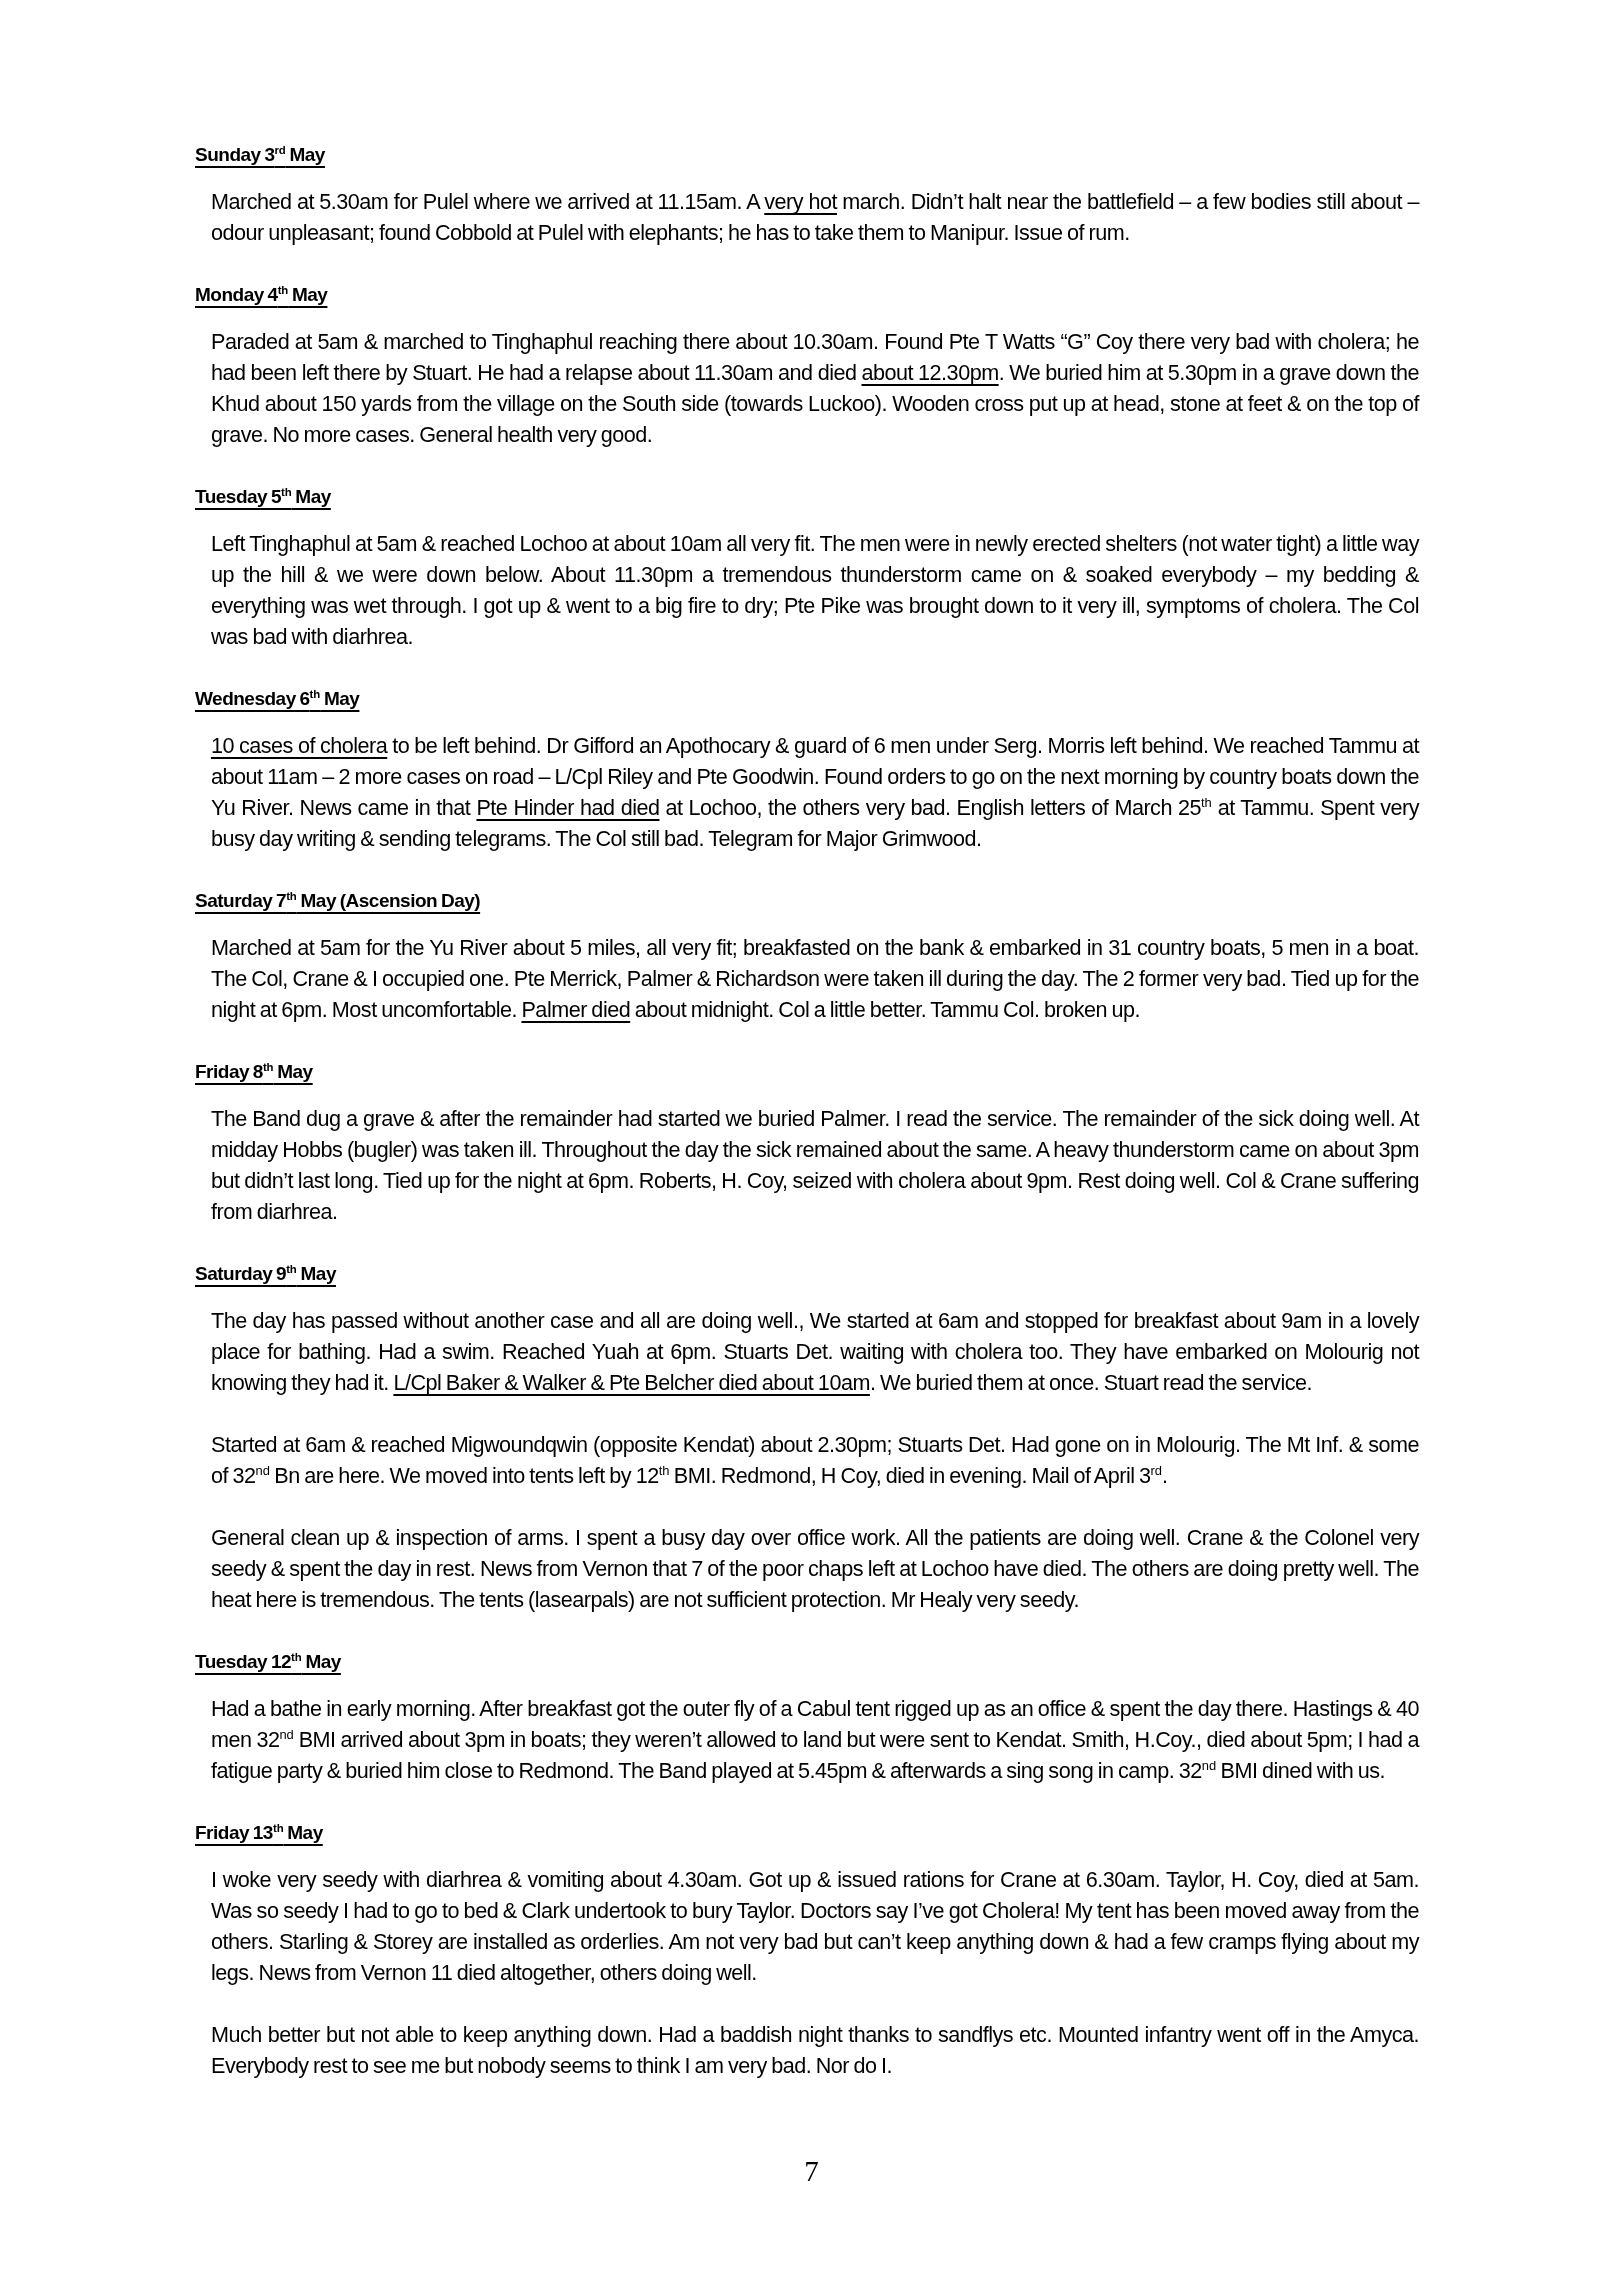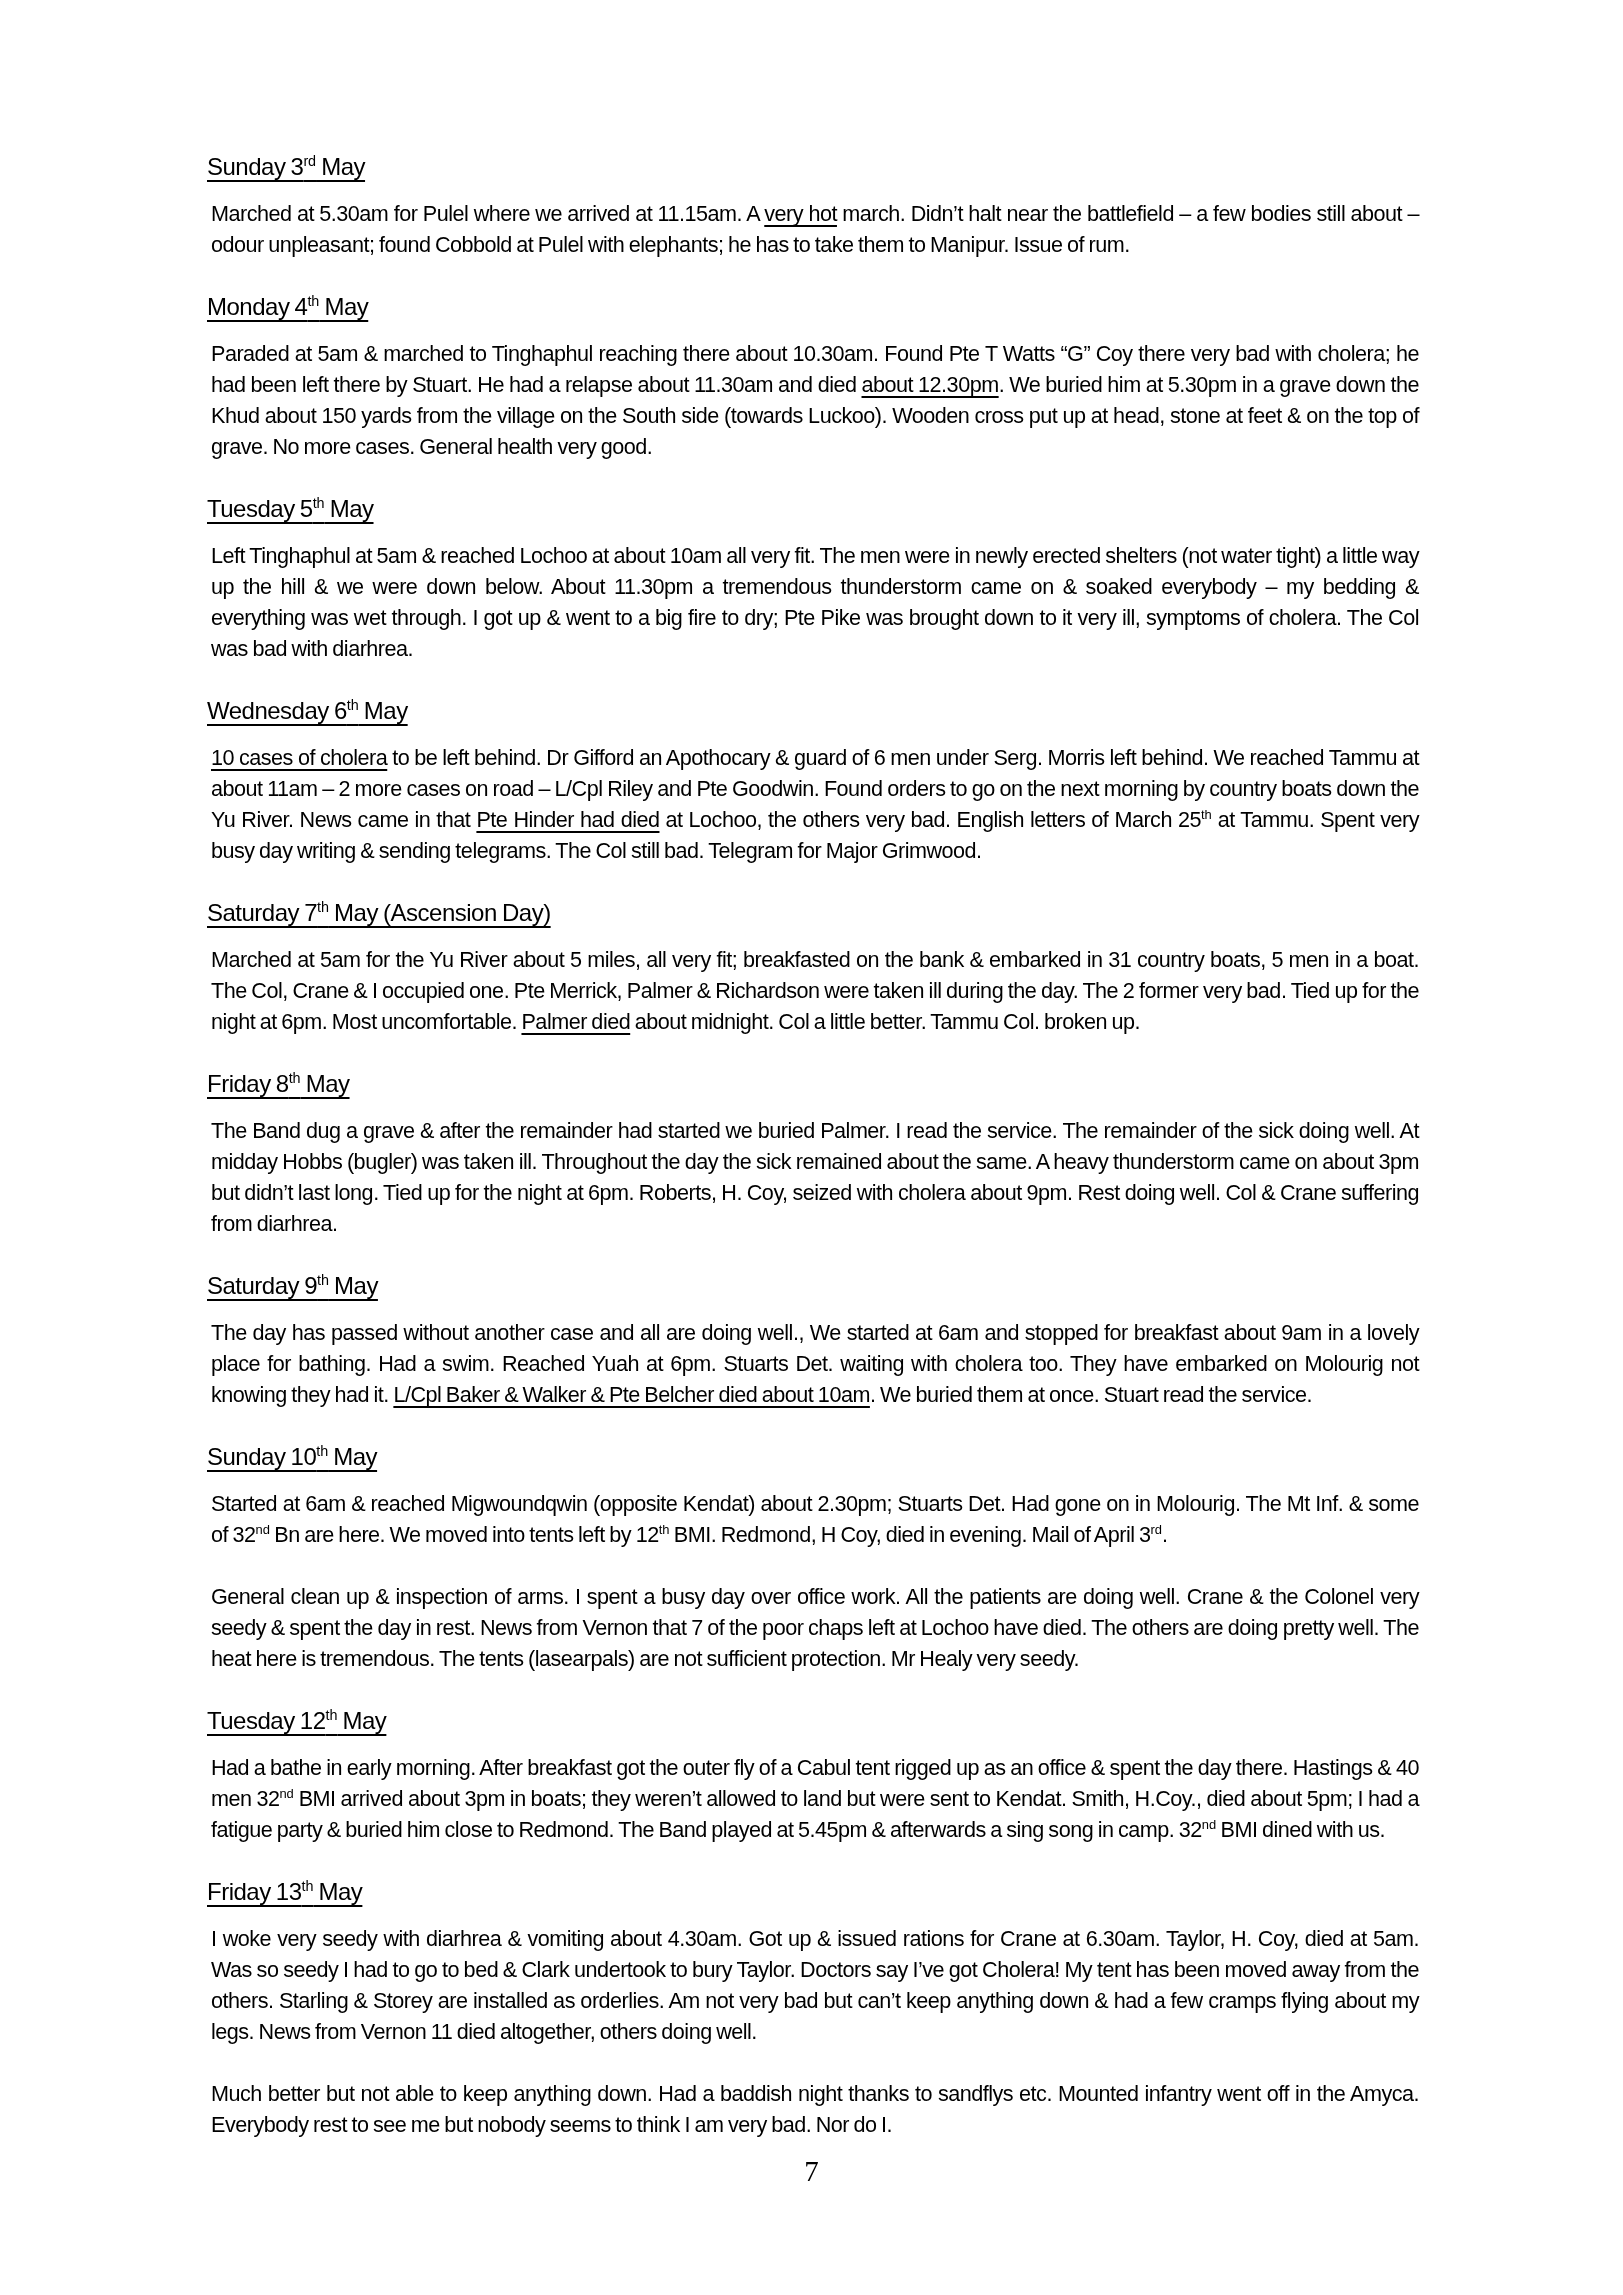--- a/index.html
+++ b/index.html
@@ -24,24 +24,24 @@
     line-height: 31px;
     letter-spacing: -0.5px;
     word-spacing: -1px;
     position: relative;
     overflow: hidden;
   }
   .entry {
     margin: 0 0 31px 0;
   }
   .entry-heading {
-    font-size: 24px;
-    font-weight: normal;
+    font-size: 19px;
+    font-weight: bold;
     line-height: 31px;
-    margin: 12px;
+    margin: 0;
     padding: 0;
   }
   .heading-underline {
     text-decoration: underline;
     text-decoration-thickness: 2.3px;
     text-underline-offset: 4.6px;
   }
   .entry-body {
     margin: 16px;
     padding: 0;
@@ -99,21 +99,20 @@
       </section>
       <section class="entry">
         <h2 class="entry-heading"><span class="heading-underline"><span>Friday 8</span><span class="sup">th</span><span> May</span></span></h2>
         <p class="entry-body"><span>The Band dug a grave &amp; after the remainder had started we buried Palmer.  I read the service.  The remainder of the sick doing well.  At midday Hobbs (bugler) was taken ill.  Throughout the day the sick remained about the same.  A heavy thunderstorm came on about 3pm but didn’t last long.  Tied up for the night at 6pm.  Roberts, H. Coy, seized with cholera about 9pm.  Rest doing well.  Col &amp; Crane suffering from diarhrea.</span></p>
       </section>
       <section class="entry">
         <h2 class="entry-heading"><span class="heading-underline"><span>Saturday 9</span><span class="sup">th</span><span> May</span></span></h2>
         <p class="entry-body"><span>The day has passed without another case and all are doing well.,  We started at 6am and stopped for breakfast about 9am in a lovely place for bathing.  Had a swim.  Reached Yuah at 6pm.  Stuarts Det. waiting with cholera too. They have embarked on Molourig not knowing they had it.  </span><span class="u">L/Cpl Baker &amp; Walker &amp; Pte Belcher died about 10am</span><span>.  We buried them at once.  Stuart read the service.</span></p>
       </section>
       <section class="entry">
-        <h2 class="entry-heading"><span class="heading-underline"><span>Sunday 10</span><span class="sup">th</span><span> May</span></span></h2>
         <p class="entry-body"><span>Started at 6am &amp; reached Migwoundqwin (opposite Kendat) about 2.30pm;  Stuarts Det. Had gone on in Molourig.  The Mt Inf. &amp; some of 32</span><span class="sup">nd</span><span> Bn are here.  We moved into tents left by 12</span><span class="sup">th</span><span> BMI. Redmond, H Coy, died in evening.  Mail of April 3</span><span class="sup">rd</span><span>.</span></p>
       </section>
       <section class="entry">
         <p class="entry-body"><span>General clean up &amp; inspection of arms.  I spent a busy day over office work.  All the patients are doing well.  Crane &amp; the Colonel very seedy &amp; spent the day in rest.  News from Vernon that 7 of the poor chaps left at Lochoo have died.  The others are doing pretty well.  The heat here is tremendous.  The tents (lasearpals) are not sufficient protection.  Mr Healy very seedy.</span></p>
       </section>
       <section class="entry">
         <h2 class="entry-heading"><span class="heading-underline"><span>Tuesday 12</span><span class="sup">th</span><span> May</span></span></h2>
         <p class="entry-body"><span>Had a bathe in early morning.  After breakfast got the outer fly of a Cabul tent rigged up as an office &amp; spent the day there.  Hastings &amp; 40 men 32</span><span class="sup">nd</span><span> BMI arrived about 3pm in boats;  they weren’t allowed to land but were sent to Kendat.  Smith, H.Coy., died about 5pm;  I had a fatigue party &amp; buried him close to Redmond. The Band played at 5.45pm &amp; afterwards a sing song in camp.  32</span><span class="sup">nd</span><span> BMI dined with us.</span></p>
       </section>
       <section class="entry">

